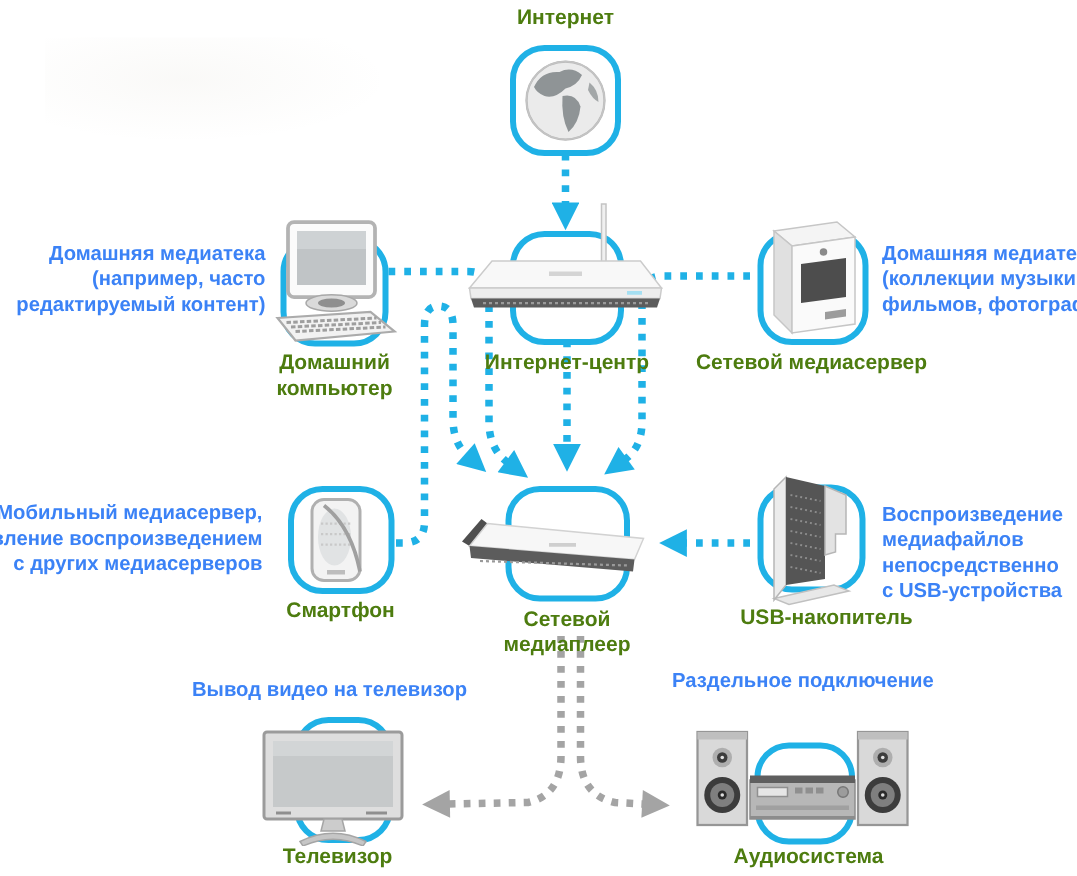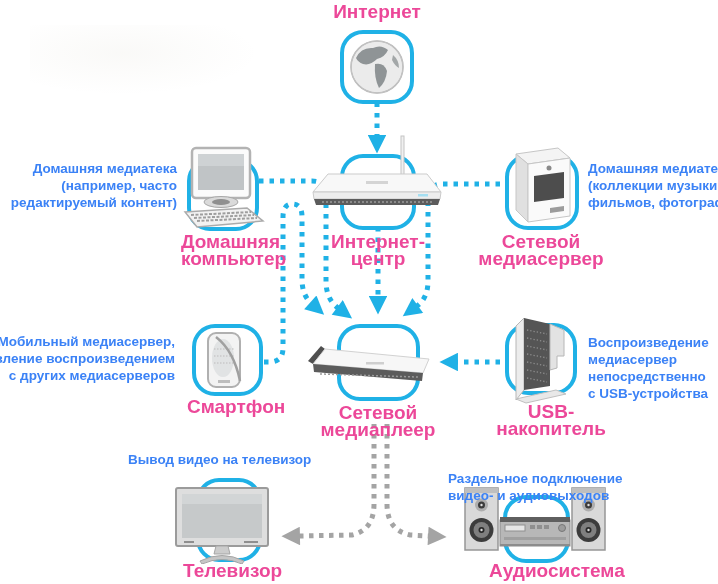--- a/index.html
+++ b/index.html
@@ -2,21 +2,21 @@
 <html><head>
 <meta charset="utf-8">
 <style>
   html,body{margin:0;padding:0;background:#fff;}
   .stage{position:relative;width:718px;height:584px;background:#ffffff;overflow:hidden;
          font-family:"Liberation Sans",sans-serif;}
   .conn{position:absolute;left:0;top:0;z-index:1;}
   .node-box{position:absolute;background:#fff;border:4.5px solid #1fb1e6;border-radius:23px;
             box-sizing:border-box;z-index:2;}
   .dev{position:absolute;z-index:3;}
-  .lbl{position:absolute;z-index:4;color:#ec4899;font-size:19px;font-weight:700;
+  .lbl{position:absolute;z-index:4;color:#4d7c0f;font-size:14px;font-weight:700;
        line-height:17px;text-align:center;}
   .lbl span{display:block;}
   .note{position:absolute;z-index:4;color:#3b82f6;font-size:13.5px;font-weight:700;
         line-height:17px;white-space:nowrap;}
   .note span{display:block;}
   .note.r{text-align:right;}
   .note.c{white-space:normal;}
   .smudge{position:absolute;left:30px;top:25px;width:230px;height:70px;z-index:0;
           background:radial-gradient(ellipse at 40% 40%, rgba(150,140,110,0.05), rgba(0,0,0,0) 70%);}
 </style>
@@ -170,21 +170,21 @@
     <rect x="42" y="62" width="70" height="2" fill="#8c8c8c"></rect>
   </svg>
 
   <div class="lbl" style="left:327px;top:3px;width:100px;">
       <span>Интернет</span>
     </div>
   <div class="lbl" style="left:317px;top:233px;width:122px;">
       <span>Интернет-центр</span>
     </div>
   <div class="lbl" style="left:181px;top:233px;width:84px;">
-    <span>Домашняя</span>
+    <span>Домашний</span>
       <span>компьютер</span>
   </div>
   <div class="lbl" style="left:455px;top:233px;width:172px;">
     <span>Сетевой медиасервер</span>
   </div>
   <div class="lbl" style="left:187px;top:398px;width:80px;">
       <span>Смартфон</span>
     </div>
   <div class="lbl" style="left:310px;top:404px;width:136px;">
       <span>Сетевой медиаплеер</span>
@@ -209,25 +209,24 @@
     <span>(коллекции музыки,</span>
     <span>фильмов, фотографий)</span>
   </div>
   <div class="note r" style="right:543px;top:333px;">
     <span>Мобильный медиасервер,</span>
     <span>управление воспроизведением</span>
     <span>с других медиасерверов</span>
   </div>
   <div class="note" style="left:588px;top:334px;">
     <span>Воспроизведение</span>
-    <span>медиасервер</span>
+    <span>медиафайлов</span>
     <span>непосредственно</span>
     <span>с USB-устройства</span>
   </div>
   <div class="note c" style="left:128px;top:451px;width:195px;">
     <span>Вывод видео на телевизор</span>
   </div>
-  <div class="note c" style="left:448px;top:470px;width:185px;">
+  <div class="note c" style="left:448px;top:445px;width:185px;">
     <span>Раздельное подключение</span>
-    <span>видео- и аудиовыходов</span>
   </div>
 
 </div>
 
 </body></html>

